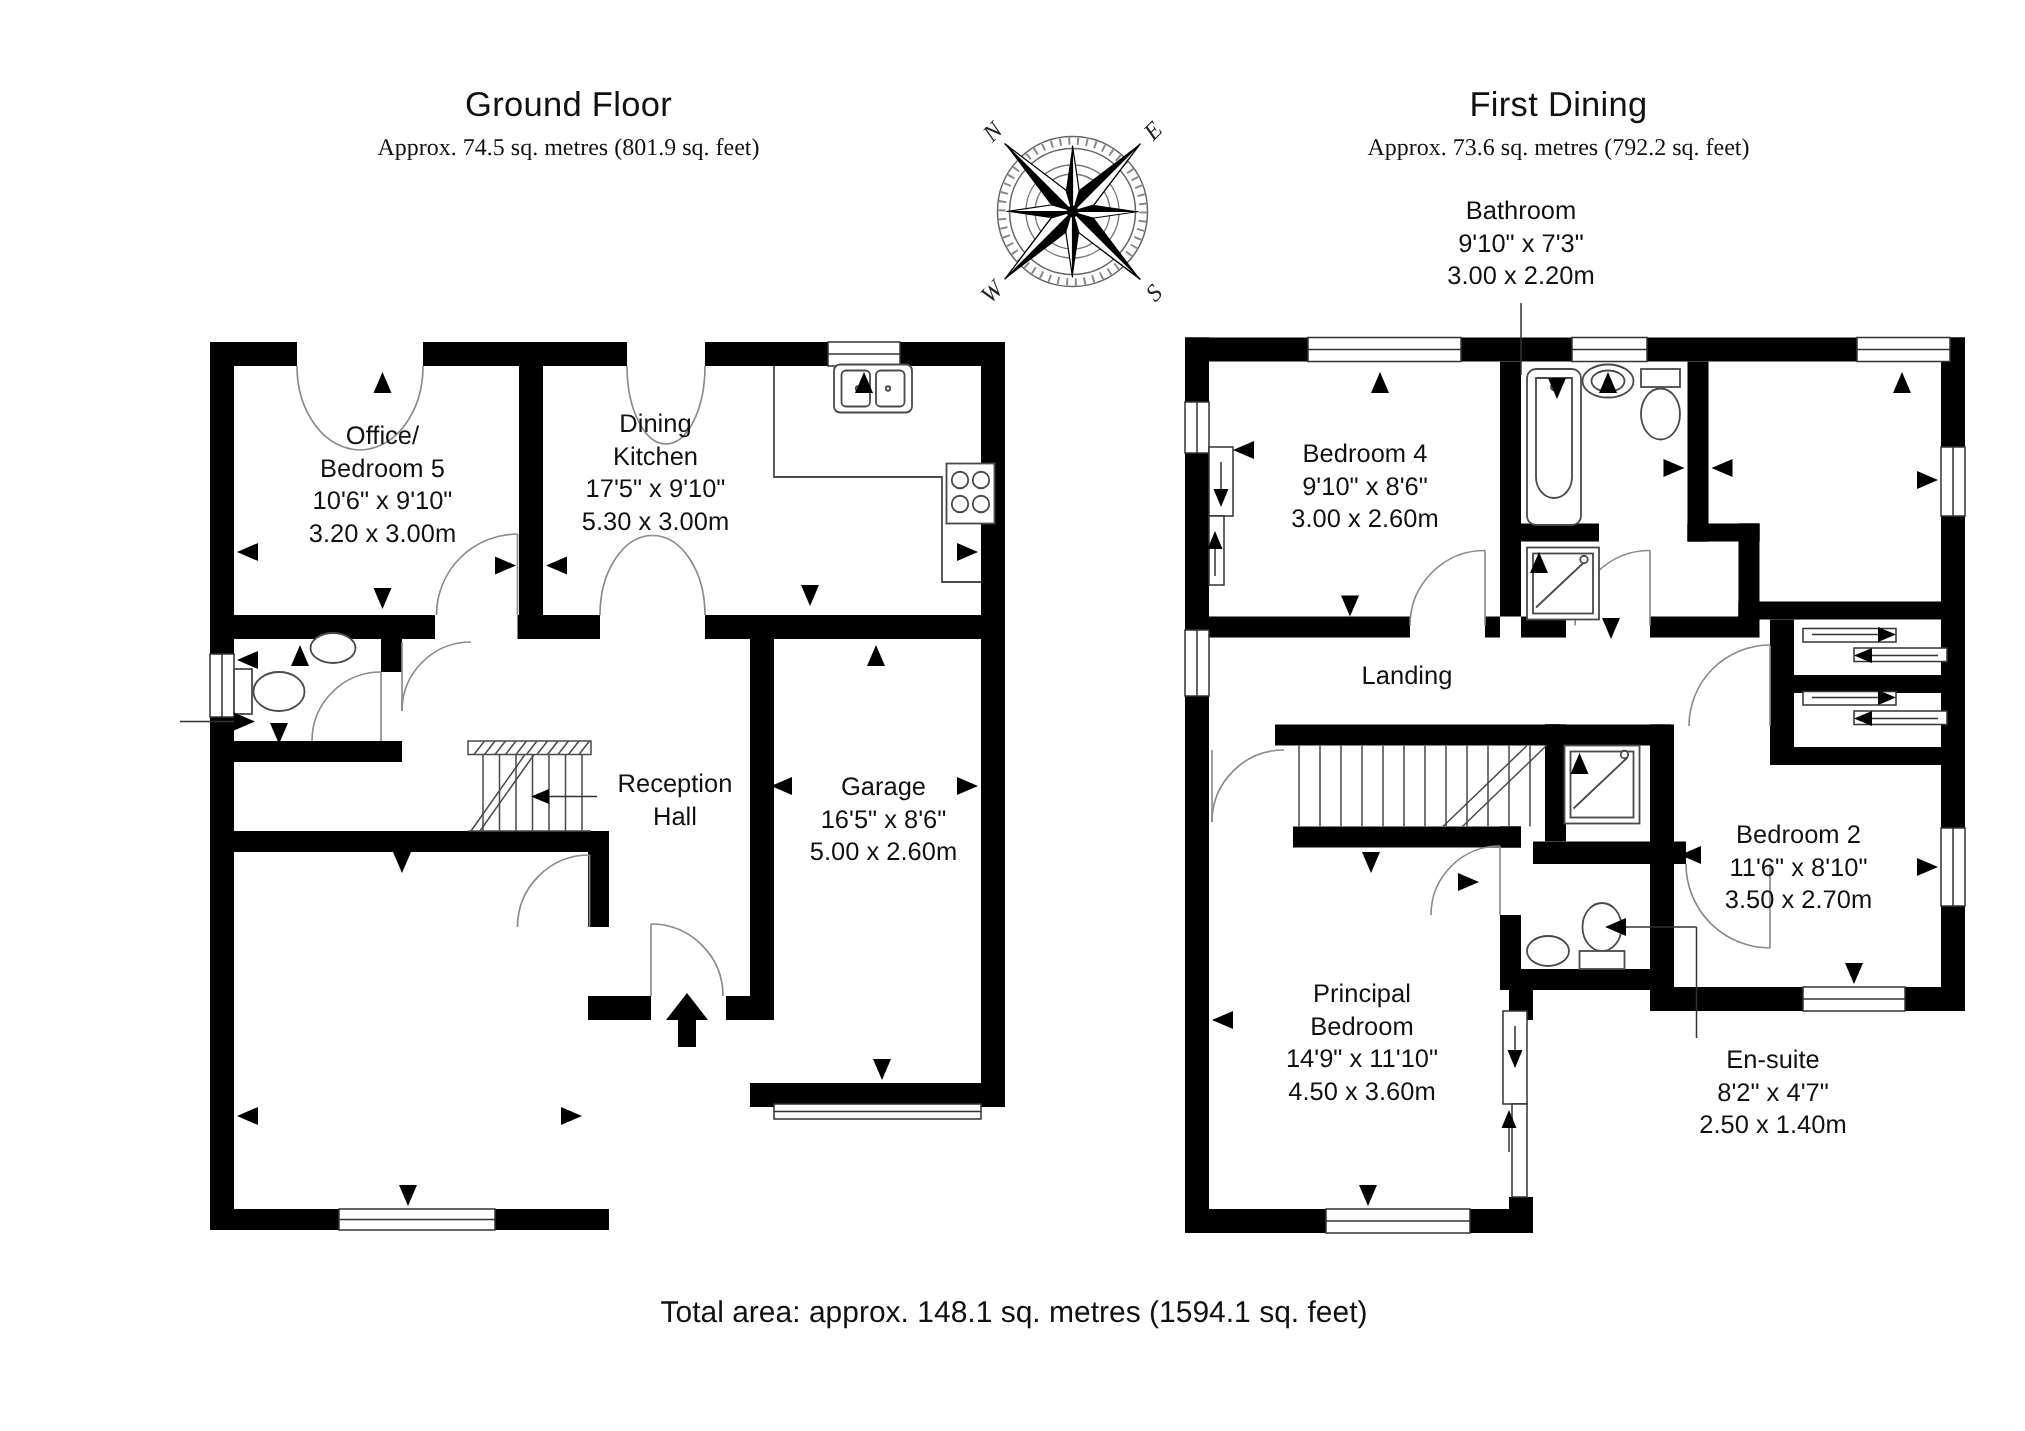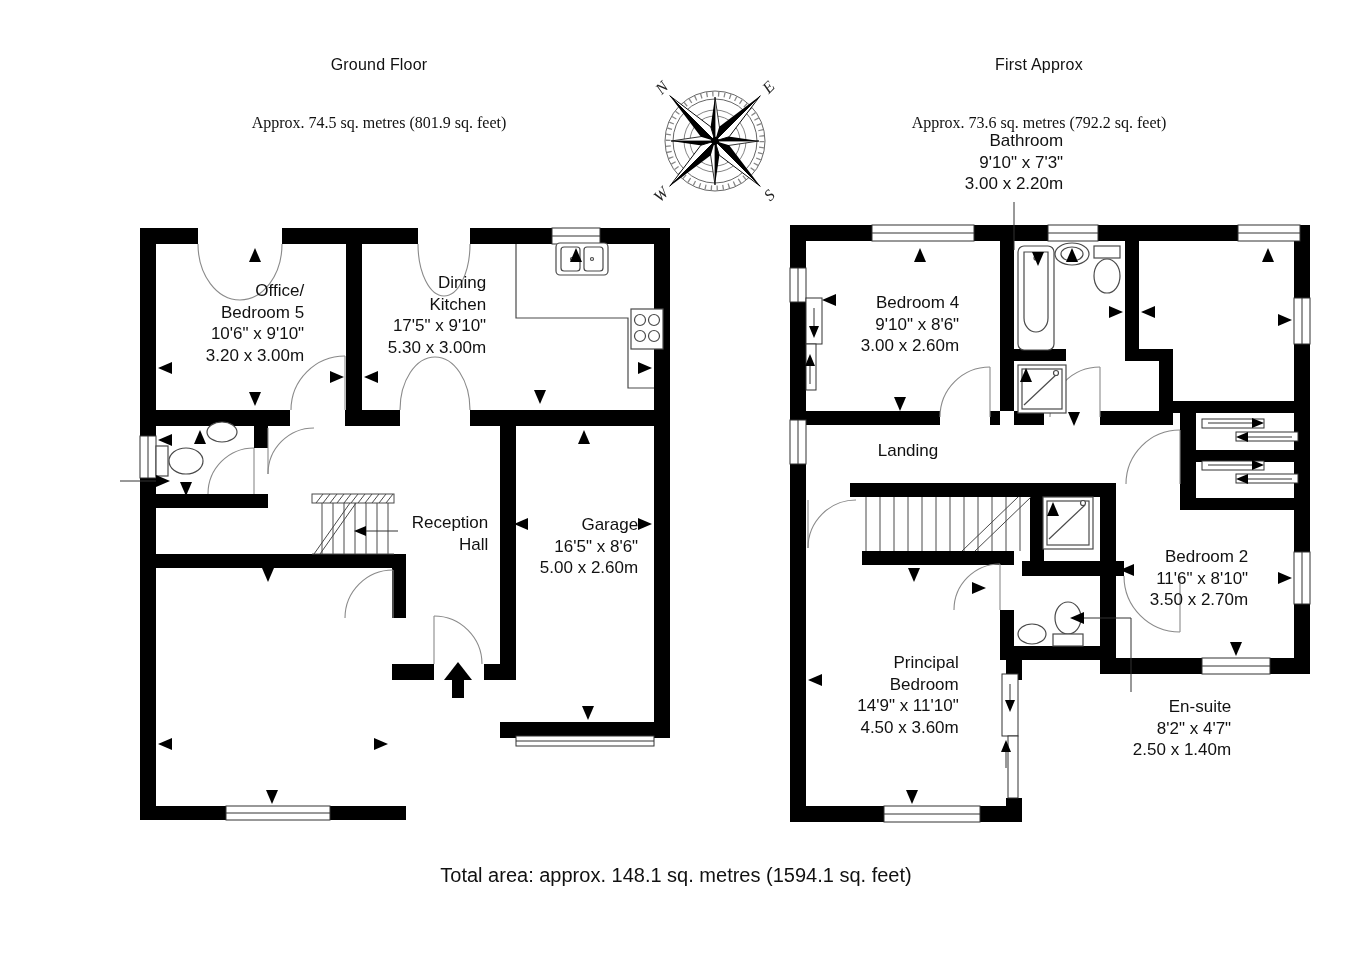--- a/index.html
+++ b/index.html
@@ -1,23 +1,23 @@
 <!DOCTYPE html>
 <html><head>
 <meta charset="utf-8">
 <style>
   html,body{margin:0;padding:0;background:#ffffff;}
   #canvas{position:relative;width:1350px;height:954px;background:#ffffff;
           font-family:"Liberation Sans",sans-serif;overflow:hidden;}
   #plan-svg{position:absolute;left:0;top:0;}
   .label{position:absolute;transform:translateX(-50%);text-align:center;
          white-space:pre-line;color:#111;}
-  .floor-title{font-size:16px;letter-spacing:.2px;text-align:right;}
-  .floor-subtitle{font-size:16px;font-family:"Liberation Serif",serif;margin-top:24px;}
-  .room-label{font-size:17px;line-height:1.27;text-align:right;}
+  .floor-title{font-size:23px;letter-spacing:.2px;text-align:right;}
+  .floor-subtitle{font-size:16px;font-family:"Liberation Serif",serif;}
+  .room-label{font-size:17px;line-height:1.27;}
   .total-area{font-size:20px;}
 </style>
 </head>
 <body>
 
 <div id="canvas">
 
 <svg id="plan-svg" width="1350" height="954" viewBox="0 0 1350 954">
 
   <g>
@@ -349,21 +349,21 @@
       <line x1="1131" y1="692" x2="1131" y2="618" stroke="#333" stroke-width="1"></line>
       <line x1="1131" y1="618" x2="1084" y2="618" stroke="#333" stroke-width="1"></line>
       <polygon points="1070,618 1084,612 1084,624"></polygon>
     </g>
   </g>
 </svg>
 
 <div class="label floor-title" style="left:379px;top:56px">Ground Floor</div>
 <div class="label floor-subtitle" style="left:379px;top:90px">Approx. 74.5 sq. metres (801.9 sq. feet)</div>
 
-<div class="label floor-title" style="left:1039px;top:56px">First Approx</div>
+<div class="label floor-title" style="left:1039px;top:56px">First Dining</div>
 <div class="label floor-subtitle" style="left:1039px;top:90px">Approx. 73.6 sq. metres (792.2 sq. feet)</div>
 
 <div class="label room-label" style="left:255px;top:280px">Office/
 Bedroom 5
 10'6" x 9'10"
 3.20 x 3.00m</div>
 <div class="label room-label" style="left:437px;top:272px">Dining
 Kitchen
 17'5" x 9'10"
 5.30 x 3.00m</div>
@@ -372,21 +372,21 @@
 <div class="label room-label" style="left:589px;top:514px">Garage
 16'5" x 8'6"
 5.00 x 2.60m</div>
 
 <div class="label room-label" style="left:1014px;top:130px">Bathroom
 9'10" x 7'3"
 3.00 x 2.20m</div>
 <div class="label room-label" style="left:910px;top:292px">Bedroom 4
 9'10" x 8'6"
 3.00 x 2.60m</div>
-<div class="label room-label" style="left:908px;top:440px">Landing</div>
+<div class="label room-label" style="left:938px;top:440px">Landing</div>
 <div class="label room-label" style="left:1199px;top:546px">Bedroom 2
 11'6" x 8'10"
 3.50 x 2.70m</div>
 <div class="label room-label" style="left:908px;top:652px">Principal
 Bedroom
 14'9" x 11'10"
 4.50 x 3.60m</div>
 <div class="label room-label" style="left:1182px;top:696px">En-suite
 8'2" x 4'7"
 2.50 x 1.40m</div>

